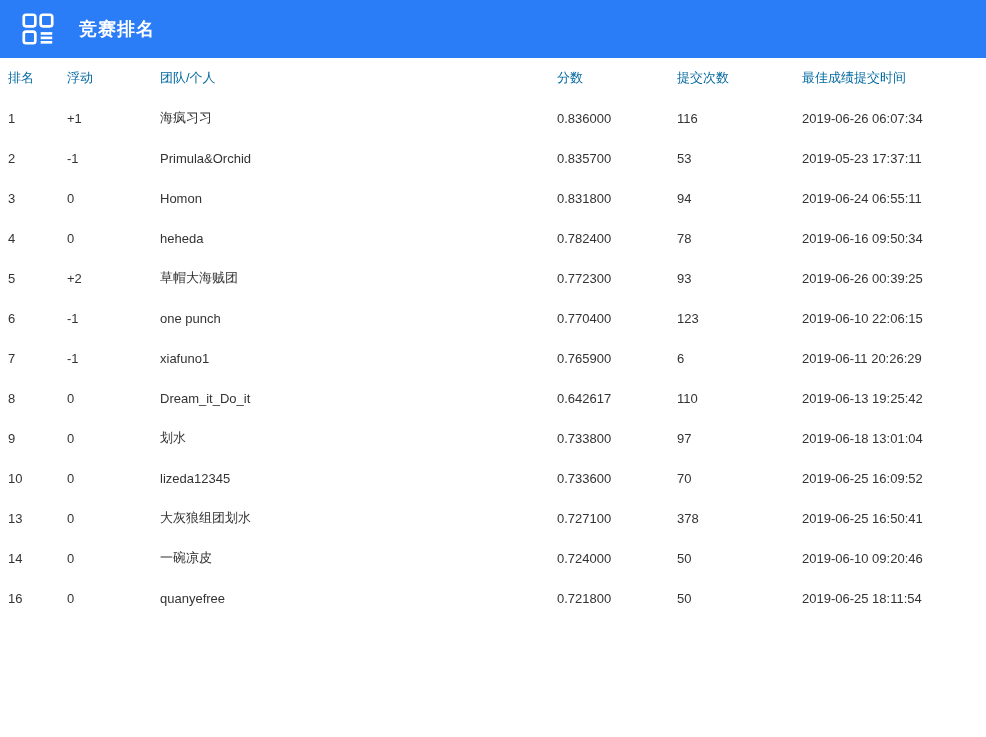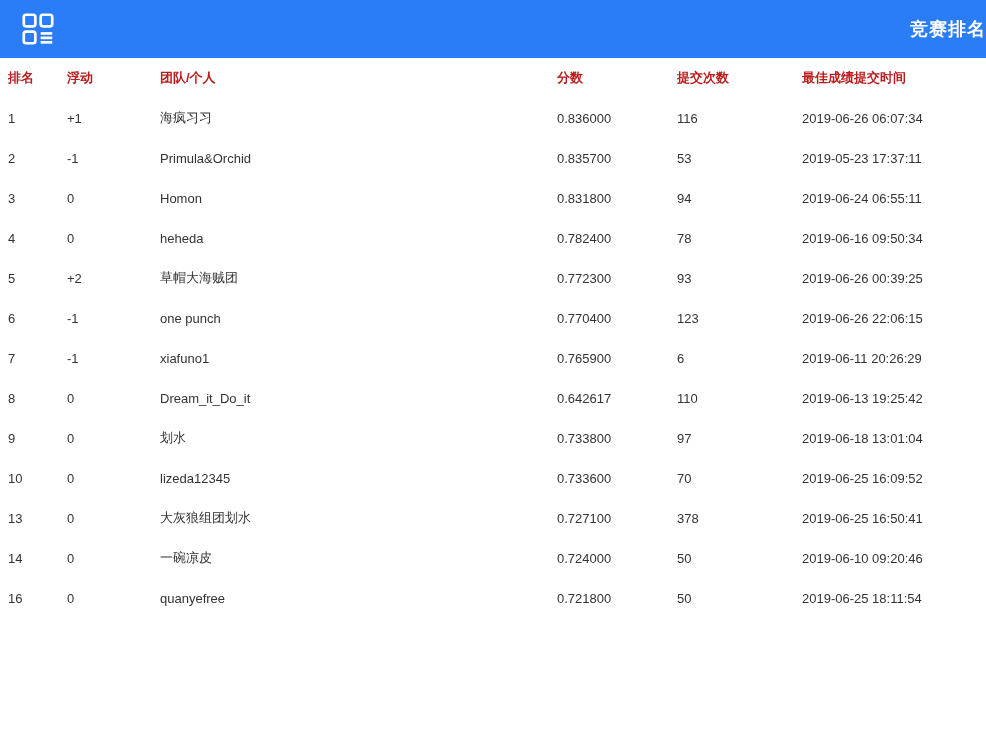--- a/index.html
+++ b/index.html
@@ -16,21 +16,20 @@
     position: relative;
   }
   
   .appbar {
     height: 58px;
     background: #2b7cf7;
     display: flex;
     align-items: center;
     padding-left: 22px;
     box-sizing: border-box;
-    justify-content: space-between;
   }
   .appbar .app-icon {
     width: 32px;
     height: 34px;
     display: inline-flex;
     align-items: center;
     justify-content: center;
     flex: 0 0 auto;
   }
   .appbar .app-title {
@@ -54,21 +53,21 @@
     margin: 0;
     text-align: left;
     vertical-align: middle;
     font-size: 13px;
     color: #333333;
     font-weight: normal;
     white-space: nowrap;
     overflow: hidden;
     text-overflow: ellipsis;
   }
-  table.rank-table th { color: #b91c1c; font-weight: bold; }
+  table.rank-table th { color: #0369a1; }
   table.rank-table th:first-child,
   table.rank-table td:first-child { padding-left: 8px; }
 </style>
 </head>
 <body>
 
 <div class="page">
 
   <div class="appbar">
     <span class="app-icon">
@@ -152,21 +151,21 @@
       <td>93</td>
       <td>2019-06-26 00:39:25</td>
     </tr>
 
     <tr>
       <td>6</td>
       <td>-1</td>
       <td>one punch</td>
       <td>0.770400</td>
       <td>123</td>
-      <td>2019-06-26 22:06:15</td>
+      <td>2019-06-10 22:06:15</td>
     </tr>
 
     <tr>
       <td>7</td>
       <td>-1</td>
       <td>xiafuno1</td>
       <td>0.765900</td>
       <td>6</td>
       <td>2019-06-11 20:26:29</td>
     </tr>

